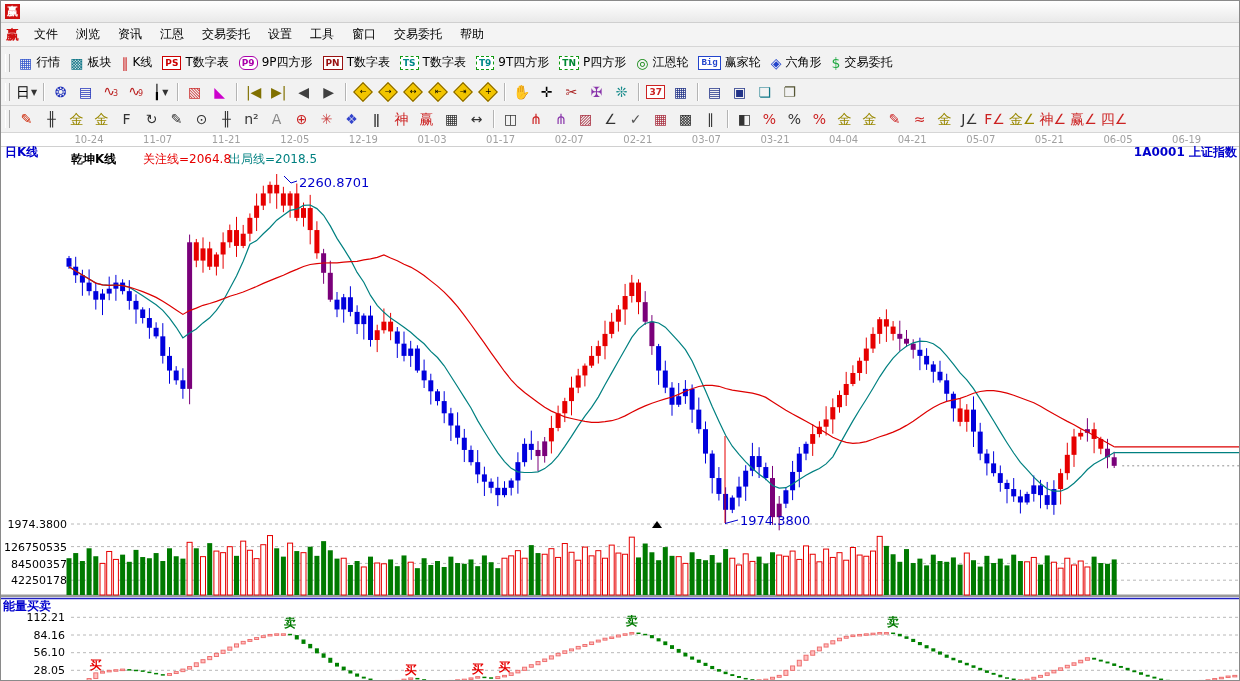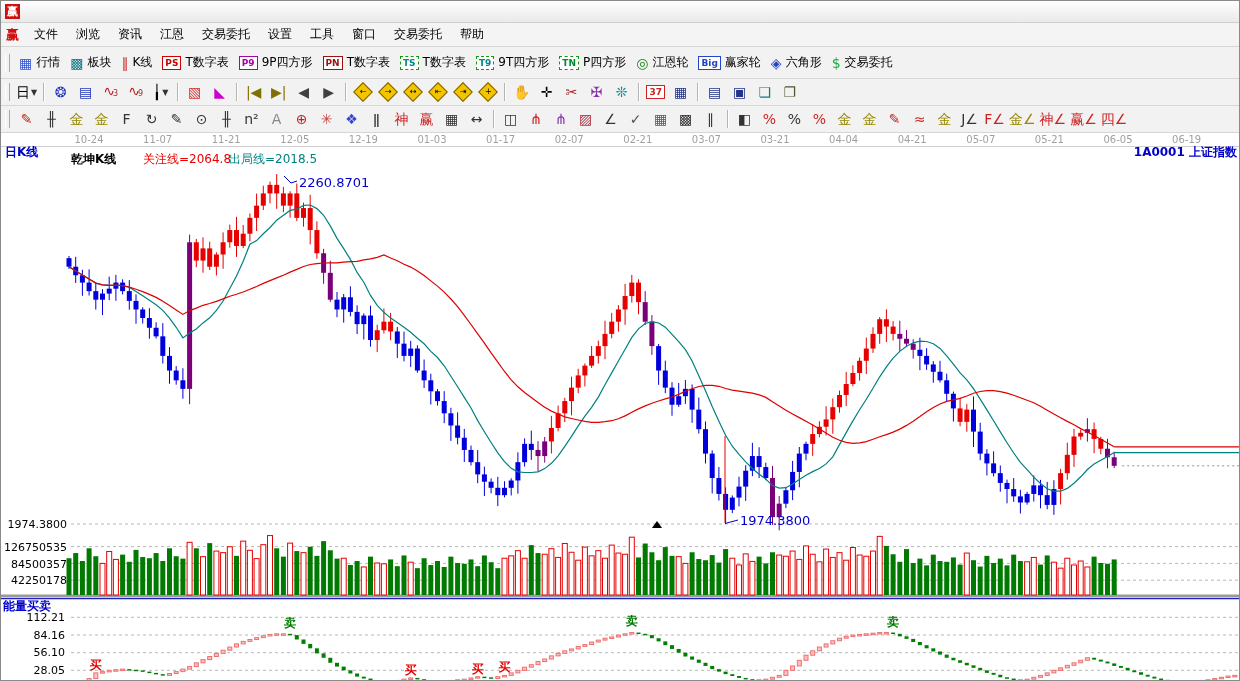--- a/index.html
+++ b/index.html
@@ -72,21 +72,21 @@
       </span>
       <span class="tb-item">
         <span class="glyph" style="color: rgb(204, 34, 34);">∥</span>
         <span>K线</span>
       </span>
       <span class="tb-item">
         <span class="badge" style="color: rgb(204, 0, 0);">PS</span>
         <span>T数字表</span>
       </span>
       <span class="tb-item">
-        <span class="badge" style="color: rgb(170, 0, 170);">P9</span>
+        <span class="badge" style="color: rgb(170, 0, 170); border-radius: 6px;">P9</span>
         <span>9P四方形</span>
       </span>
       <span class="tb-item">
         <span class="badge" style="color: rgb(153, 17, 17);">PN</span>
         <span>T数字表</span>
       </span>
       <span class="tb-item">
         <span class="badge dashed" style="color: rgb(0, 136, 136);">TS</span>
         <span>T数字表</span>
       </span>
@@ -96,21 +96,21 @@
       </span>
       <span class="tb-item">
         <span class="badge dashed" style="color: rgb(0, 136, 51);">TN</span>
         <span>P四方形</span>
       </span>
       <span class="tb-item">
         <span class="glyph" style="color: rgb(17, 136, 17);">◎</span>
         <span>江恩轮</span>
       </span>
       <span class="tb-item">
-        <span class="badge" style="color: rgb(34, 68, 204);">Big</span>
+        <span class="badge" style="color: rgb(34, 68, 204); font-family: Liberation Mono, monospace;">Big</span>
         <span>赢家轮</span>
       </span>
       <span class="tb-item">
         <span class="glyph" style="color: rgb(34, 68, 204);">◈</span>
         <span>六角形</span>
       </span>
       <span class="tb-item">
         <span class="glyph" style="color: rgb(34, 170, 68);">$</span>
         <span>交易委托</span>
       </span>

